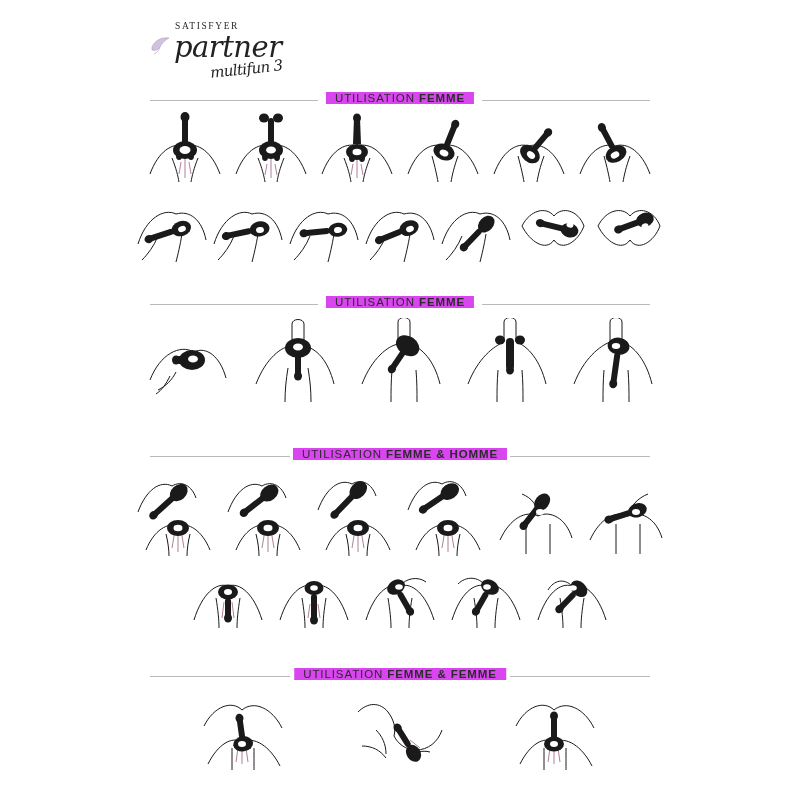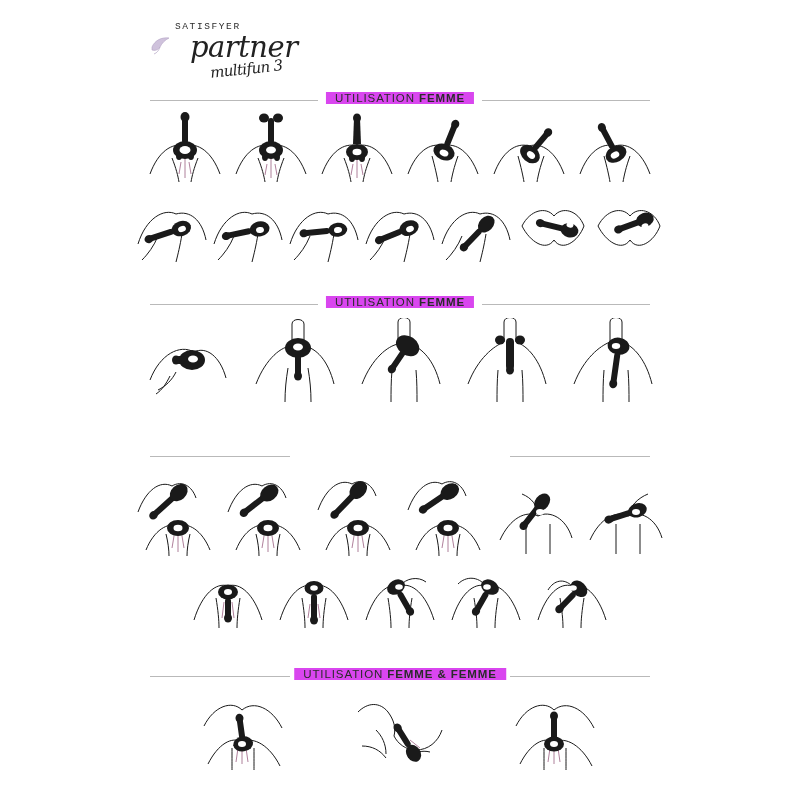--- a/index.html
+++ b/index.html
@@ -39,33 +39,32 @@
     width: 22px;
     height: 22px;
   }
   .brand-name {
     position: absolute;
     left: 25px;
     top: 3px;
     font-size: 9.5px;
     letter-spacing: 1.6px;
     color: #2b2b2b;
-    font-family: Liberation Mono, monospace;
+    font-family: Liberation Serif, serif;
   }
   .brand-partner {
     position: absolute;
     left: 24px;
     top: 14px;
     font-size: 29px;
     line-height: 30px;
     color: #222;
     font-family: "DejaVu Serif", serif;
     font-style: italic;
     letter-spacing: -0.5px;
-    margin-left: 16px;
   }
   .brand-sub {
     position: absolute;
     left: 60px;
     top: 42px;
     font-size: 15px;
     color: #222;
     font-family: "DejaVu Serif", serif;
     font-style: italic;
     transform: rotate(-6deg);
@@ -460,20 +459,21 @@
           <ellipse cx="46" cy="66" rx="4" ry="4.5"></ellipse>
         </g>
         <ellipse cx="46" cy="28" rx="4.2" ry="3" fill="#ffffff"></ellipse>
       </svg>
     </div>
   </div>
 
   <div class="section-head" style="top:448px;">
     <span class="rule left" style="width:140px;"></span>
     <span class="rule right" style="width:140px;"></span>
+    <span class="title"><span>UTILISATION </span><b>FEMME &amp; HOMME</b></span>
   </div>
 
   <div class="fig-row" style="left:142px; top:466px; width:516px; gap:4px;">
 
     <div class="fig">
       <svg width="86" height="92" viewBox="0 0 86 92">
         <g fill="none" stroke="#1a1a1a" stroke-width="1">
           <path d="M6 46 C14 24, 28 14, 40 20"></path>
           <path d="M40 20 C50 14, 60 20, 64 32"></path>
           <path d="M14 84 C22 64, 36 56, 46 60 C56 56, 70 64, 78 84"></path>

